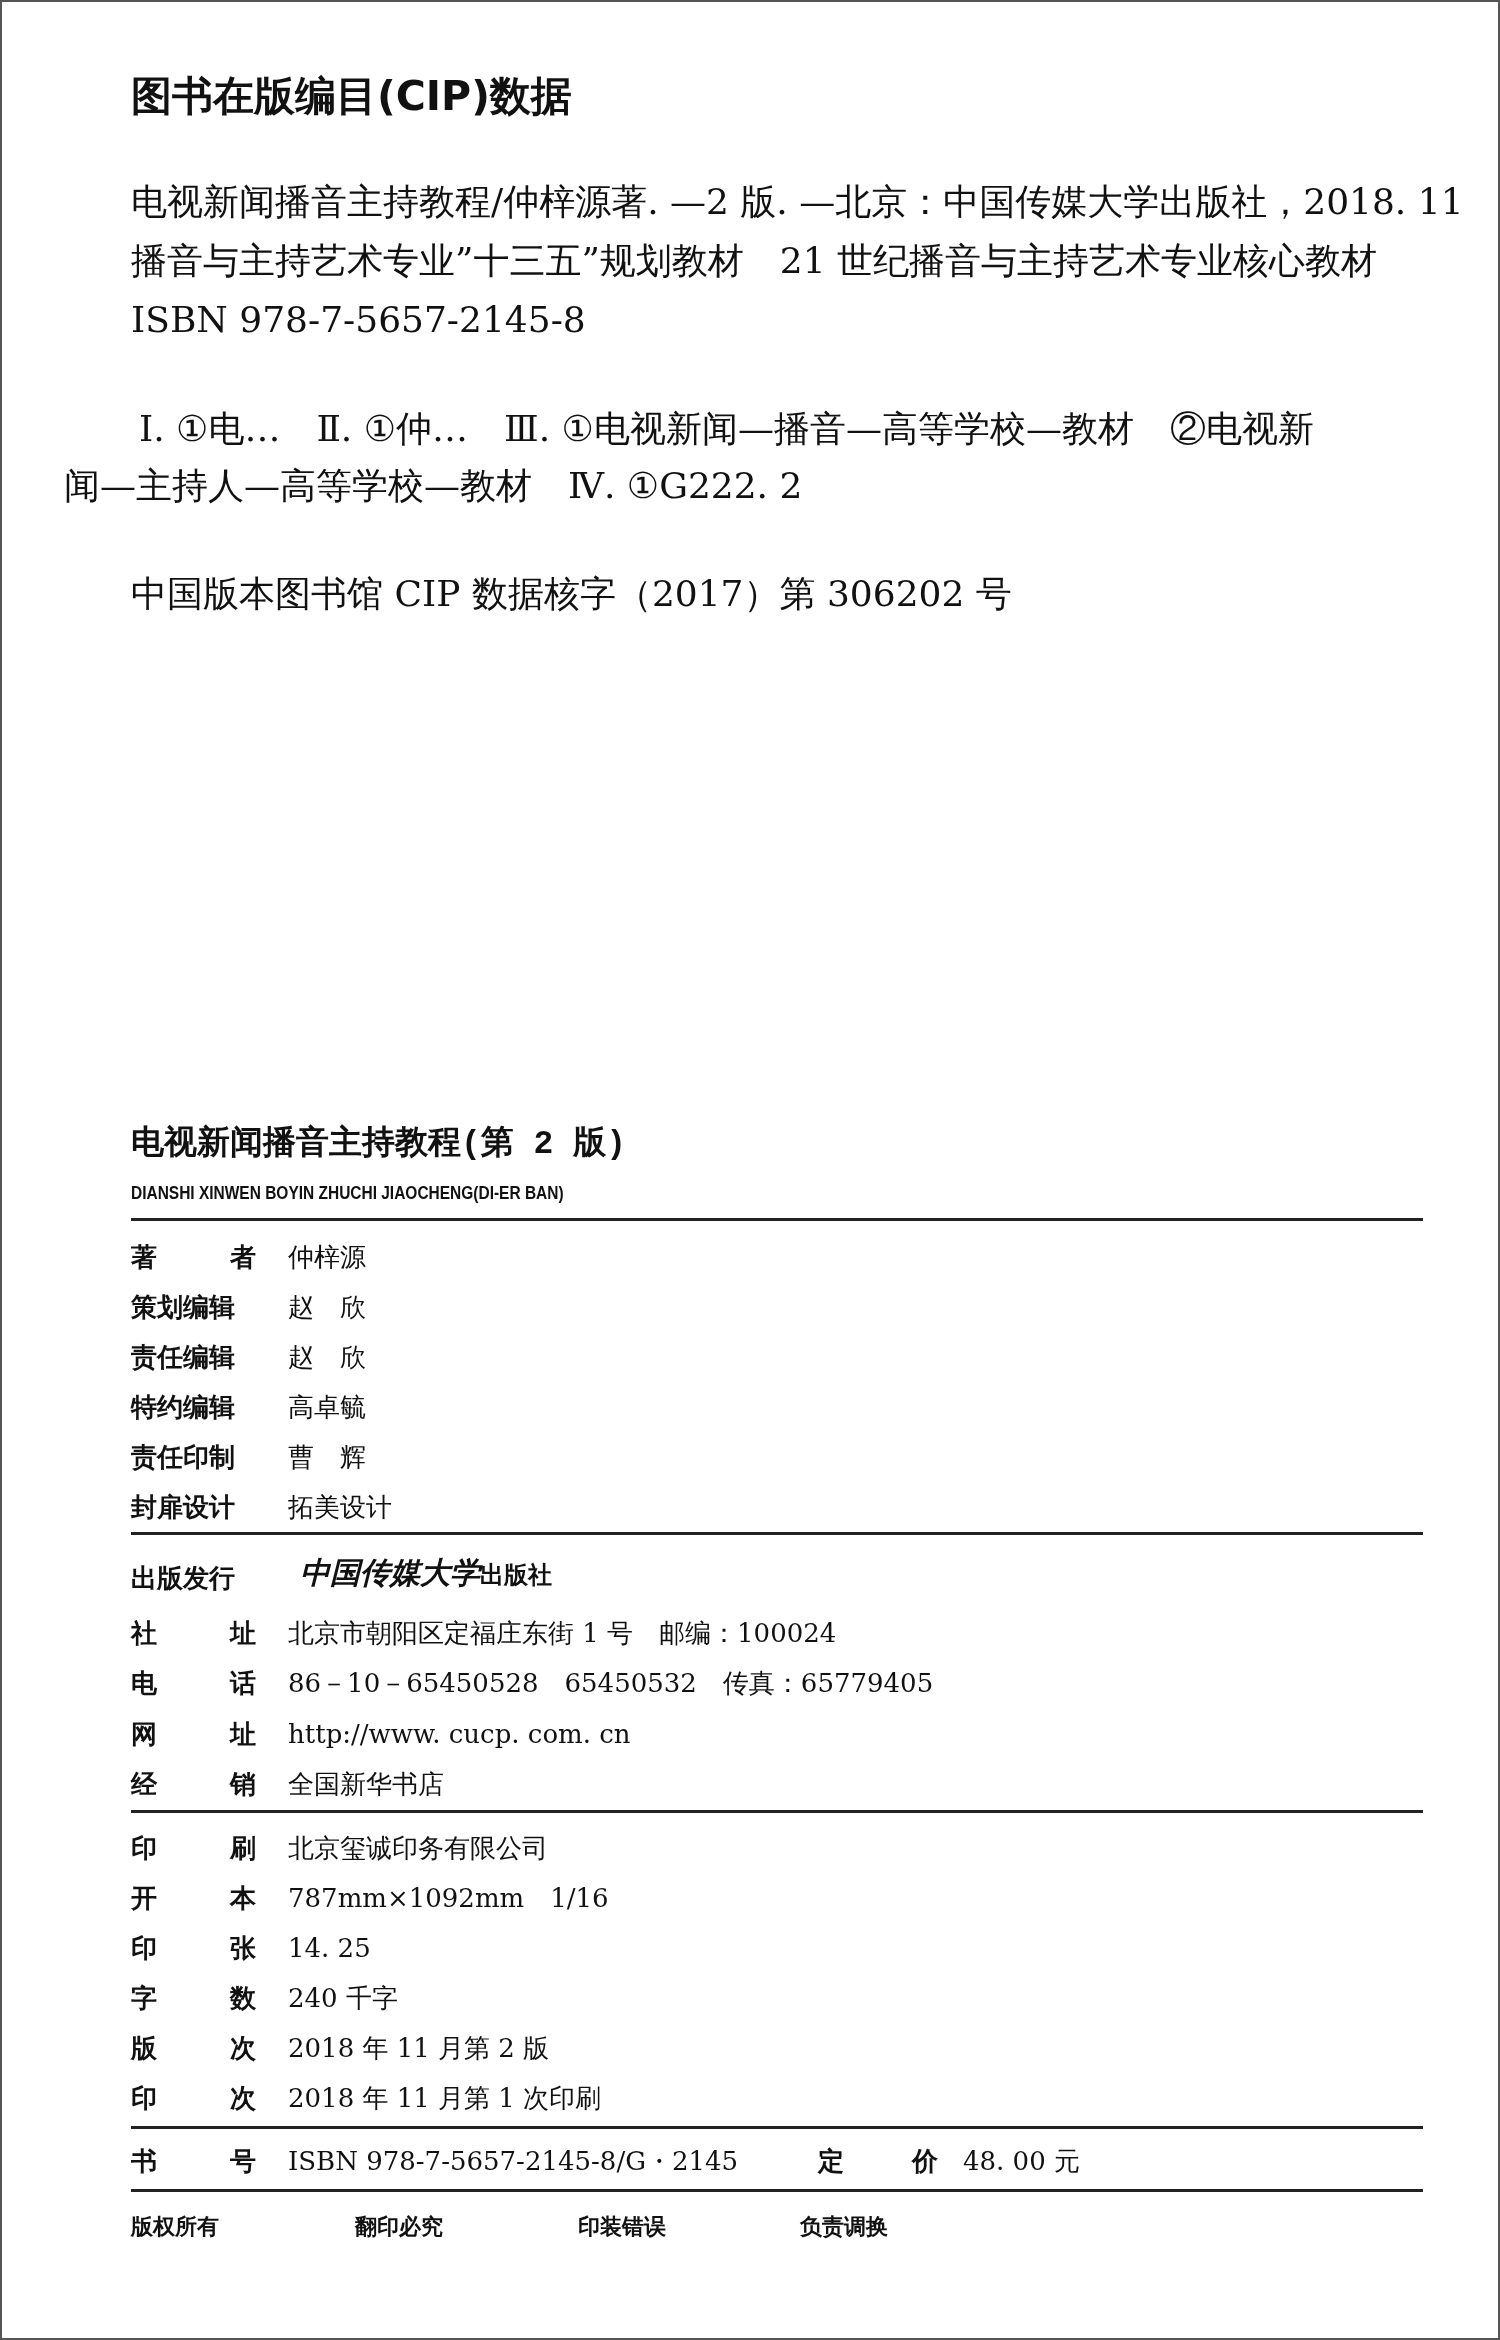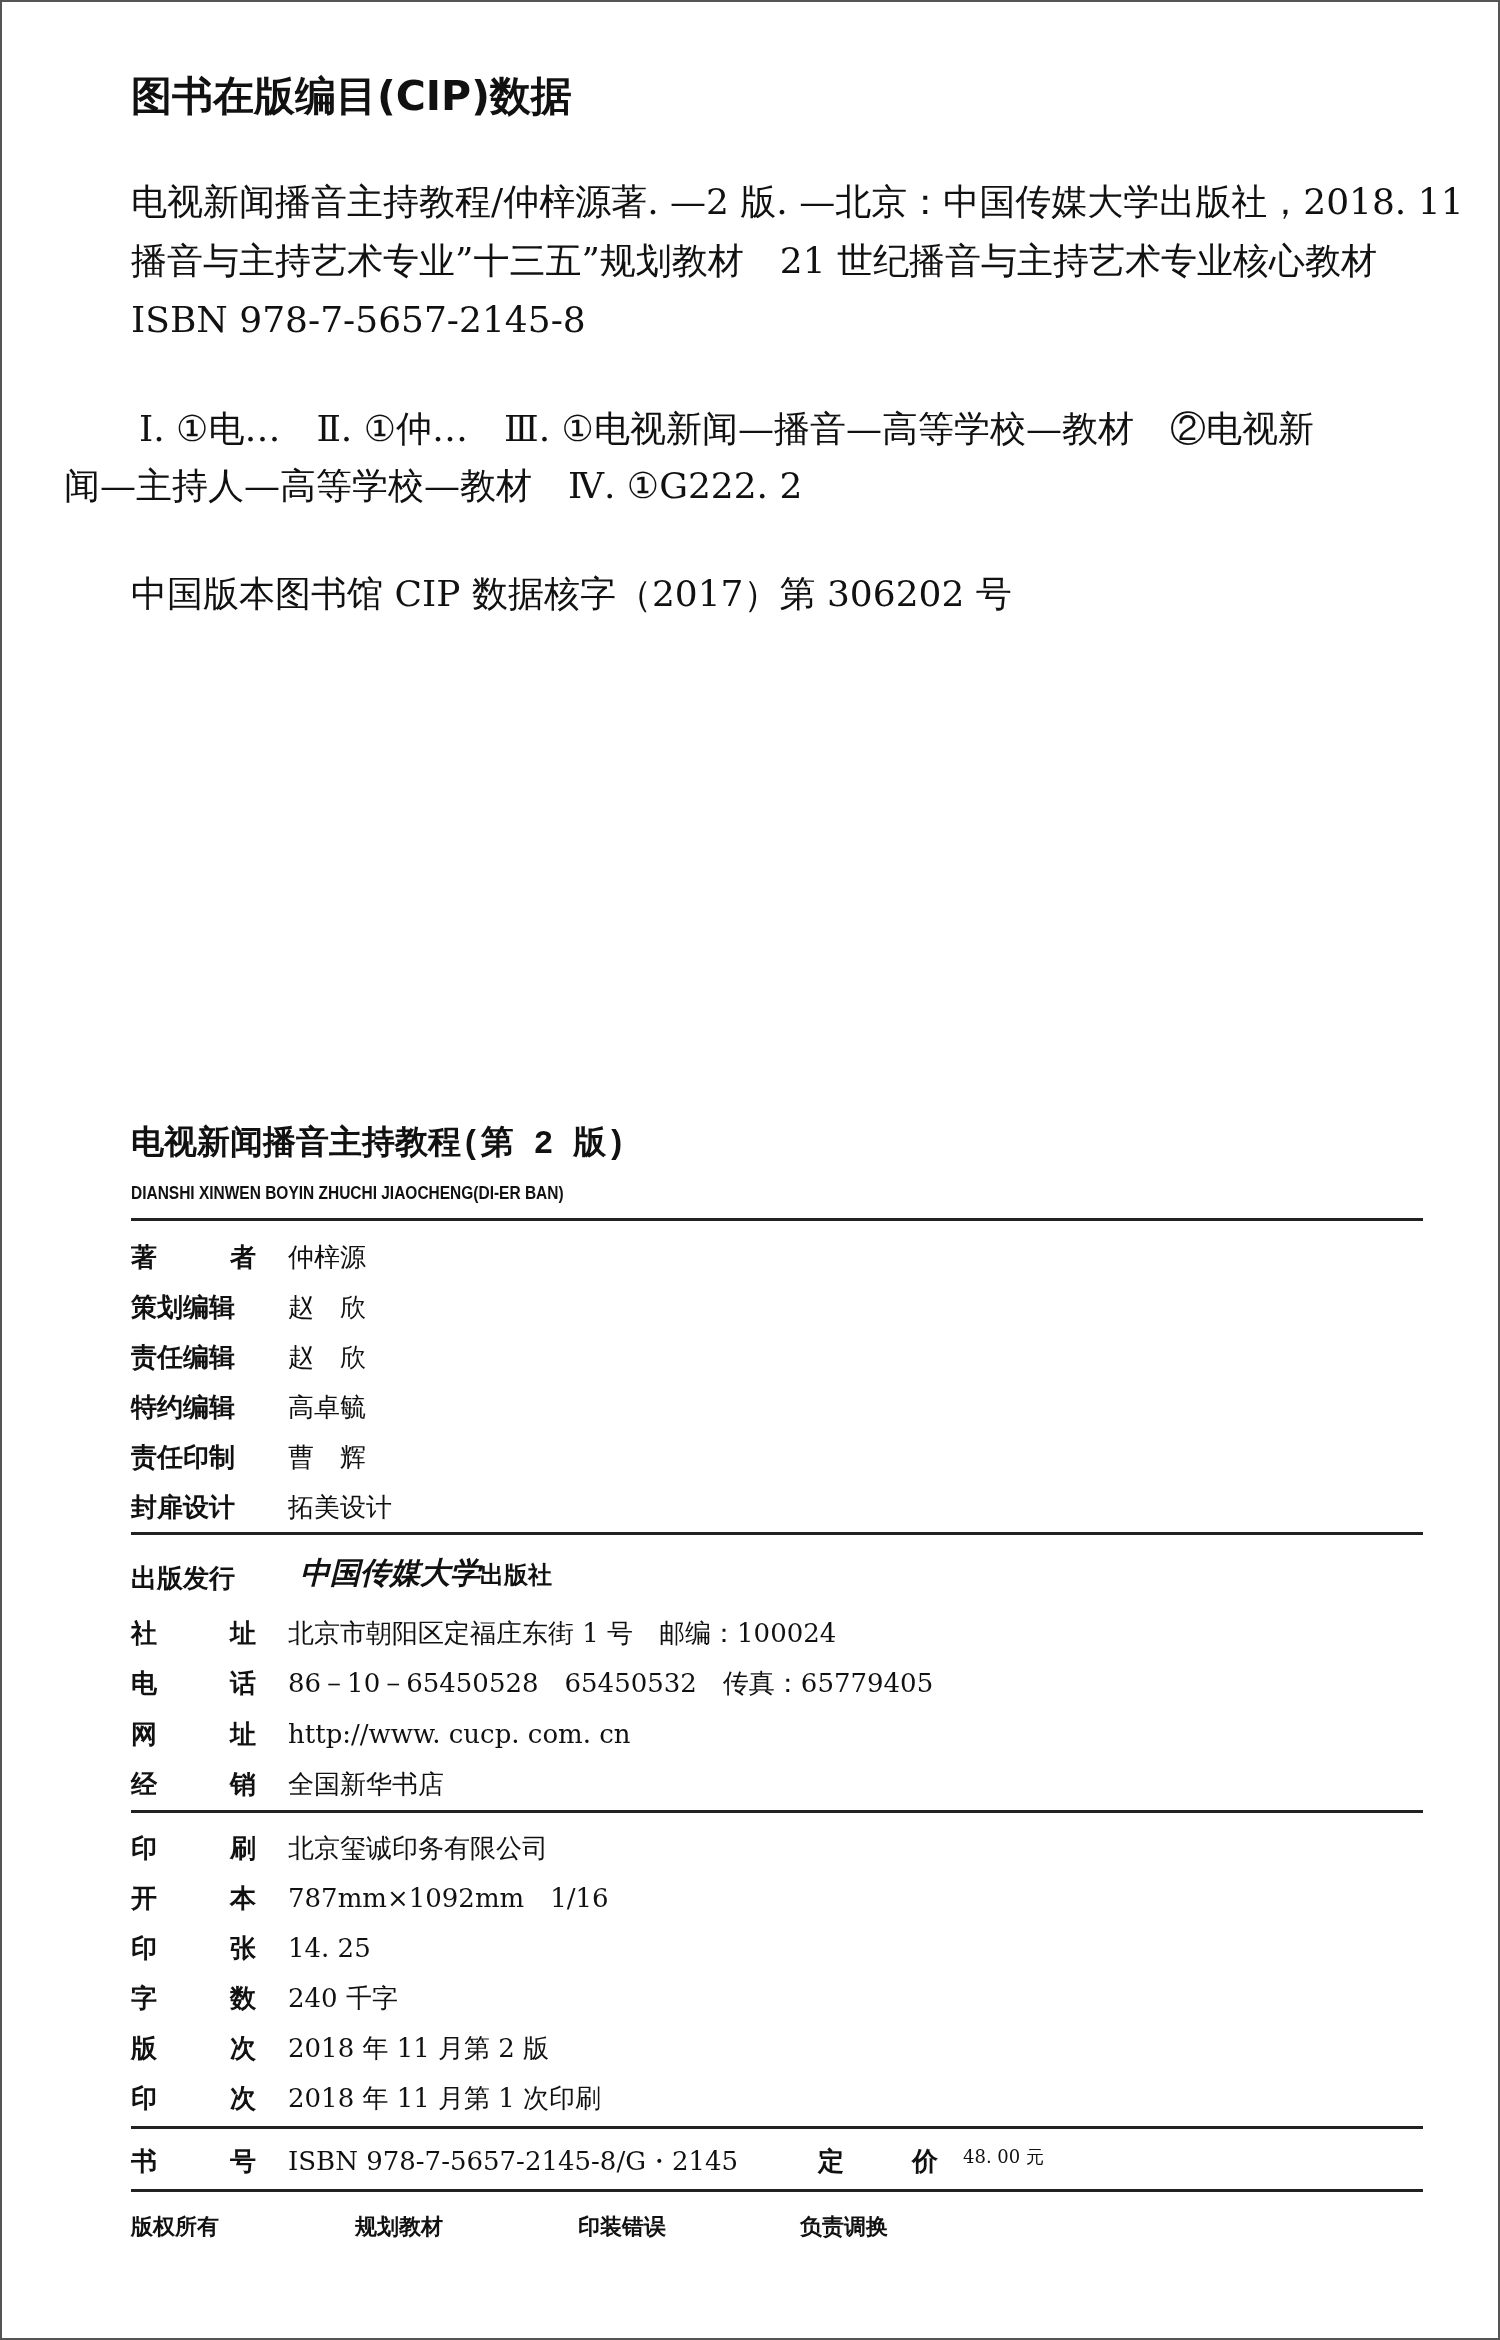--- a/index.html
+++ b/index.html
@@ -10,21 +10,21 @@
   .cip-head{left:131px;top:76px;font-size:41px;font-weight:bold;font-family:"DejaVu Sans","Liberation Sans",sans-serif;}
   .cip-line{left:131px;font-size:36px;}
   .book-title{left:131px;top:1128px;font-size:33px;font-weight:bold;font-family:Liberation Mono, monospace;}
   .pinyin{left:131px;top:1184px;font-size:18px;font-weight:bold;font-family:"Liberation Sans",sans-serif;transform:scaleX(0.86);transform-origin:left;}
   .rule{position:absolute;left:131px;width:1292px;height:3px;background:#222;}
   .label{left:131px;font-size:26px;font-weight:bold;font-family:"DejaVu Sans","Liberation Sans",sans-serif;width:125px;display:flex;justify-content:space-between;}
   .value{left:288px;font-size:26px;}
   .logo{left:300px;font-size:30px;font-style:italic;font-family:Liberation Mono, monospace;font-weight:bold;}
   .logo span.small{font-size:24px;font-style:normal;}
   .price-label{left:818px;font-size:26px;font-weight:bold;font-family:"DejaVu Sans","Liberation Sans",sans-serif;width:120px;display:flex;justify-content:space-between;}
-  .price-value{left:963px;font-size:18px;}
+  .price-value{left:963px;font-size:26px;}
   .footer{top:2216px;font-size:22px;font-weight:bold;font-family:"DejaVu Sans","Liberation Sans",sans-serif;}
 </style>
 </head>
 <body>
 
 <div class="frame"></div>
 
 <div class="abs cip-head">图书在版编目(CIP)数据</div>
 <div class="abs cip-line" style="top:184px">电视新闻播音主持教程/仲梓源著. —2 版. —北京：中国传媒大学出版社，2018. 11</div>
 <div class="abs cip-line" style="top:243px">播音与主持艺术专业”十三五”规划教材　21 世纪播音与主持艺术专业核心教材</div>
@@ -128,15 +128,15 @@
   </div>
 <div class="abs value" style="top:2148px">ISBN 978-7-5657-2145-8/G・2145</div>
 <div class="abs price-label" style="top:2148px">
     <span>定</span>
     <span>价</span>
   </div>
 <div class="abs price-value" style="top:2148px">48. 00 元</div>
 <div class="rule" style="top:2189px"></div>
 
 <div class="abs footer" style="left:131px">版权所有</div>
-<div class="abs footer" style="left:355px">规划教材</div>
+<div class="abs footer" style="left:355px">翻印必究</div>
 <div class="abs footer" style="left:578px">印装错误</div>
 <div class="abs footer" style="left:800px">负责调换</div>
 
 </body></html>

